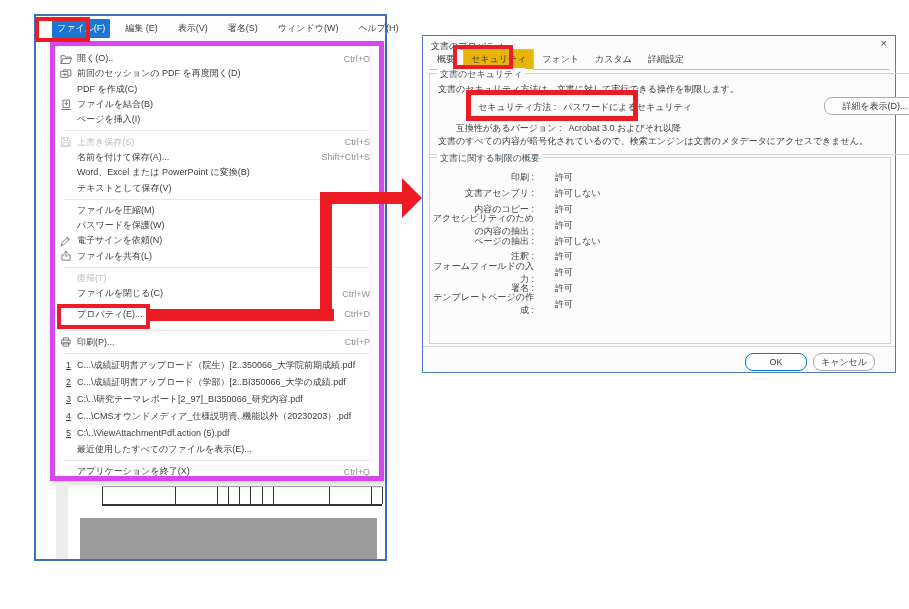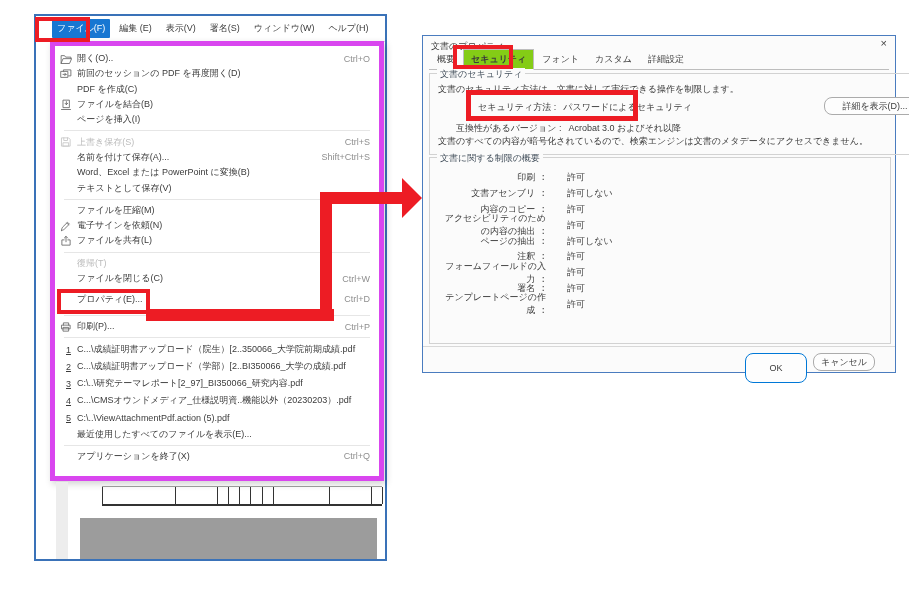--- a/index.html
+++ b/index.html
@@ -10,21 +10,21 @@
   }
 
   
   #left-panel{
     position:absolute;left:34px;top:14px;width:353px;height:547px;
     border:2px solid var(--frame,#3a72b8);background:#fff;box-sizing:border-box;
   }
   .menubar{
     position:absolute;left:0;top:0;right:0;height:25px;background:#fff;
     border-bottom:1px solid #e3e3e3;display:flex;align-items:center;
-    padding-left:16px;gap:4px;font-size:9px;color:#3b3b3b;white-space:nowrap;
+    padding-left:16px;gap:10px;font-size:9px;color:#3b3b3b;white-space:nowrap;
   }
   .mb-item{padding:3px 5px;border-radius:1px;}
   .mb-item.sel{background:var(--selblue,#1877d2);color:#fff;}
 
   #menu-dropdown{
     position:absolute;left:14px;top:25px;width:334px;height:440px;background:#fff;
     border:5px solid #d946ef;box-shadow:2px 3px 7px rgba(0,0,0,.18);
     box-sizing:border-box;padding-top:5px;font-size:9px;color:#3b3b3b;
   }
   .m-row{position:relative;height:15.3px;display:flex;align-items:center;padding:0 9px 0 3px;white-space:nowrap;}
@@ -60,38 +60,38 @@
   #dialog{
     position:absolute;left:422px;top:35px;width:474px;height:338px;
     border:1px solid #4a7cbf;background:#fbfbfb;box-sizing:border-box;
     font-size:9px;color:#3b3b3b;
   }
   .dlg-title{position:absolute;left:8px;top:4px;}
   .dlg-close{position:absolute;right:8px;top:2px;font-size:11px;color:#444;line-height:1;}
   .tabbar{position:absolute;left:6px;top:13px;right:6px;height:20px;border-bottom:1px solid #bdbdbd;
     display:flex;align-items:flex-end;}
   .tab{padding:3px 7px;border:1px solid transparent;margin-bottom:-1px;}
-  .tab.sel{background:#84cc16;border-color:#bdbdbd;border-bottom-color:#fcfcfc;font-weight:bold;}
+  .tab.sel{background:#eab308;border-color:#bdbdbd;border-bottom-color:#fcfcfc;}
   .groupbox{position:absolute;border:1px solid #d2d2d2;background:transparent;}
   .legend{position:absolute;top:-6px;left:7px;background:#fbfbfb;padding:0 3px;color:#44505c;}
   #grp-security{left:6px;top:37px;width:460px;height:80px;padding-left:43px;}
   .sec-desc{position:absolute;left:8px;top:9px;}
   .method-row{position:absolute;left:48px;top:27px;display:flex;gap:7px;}
   .btn{display:flex;align-items:center;justify-content:center;background:#fdfdfd;
     border:1px solid #ababab;border-radius:8px;box-sizing:border-box;}
   #details-btn{position:absolute;right:7px;top:23px;width:102px;height:18px;}
   .compat-row{position:absolute;left:26px;top:48px;display:flex;gap:7px;}
   .sec-note{position:absolute;left:8px;top:61px;width:452px;line-height:1.5;}
   #grp-restrictions{left:6px;top:121px;width:460px;height:185px;}
-  .perm-rows{position:absolute;left:12px;right:0;top:12px;font-family:Liberation Mono, monospace;}
+  .perm-rows{position:absolute;left:0;right:0;top:12px;}
   .perm-row{display:flex;height:15.8px;align-items:center;}
   .perm-label{width:104px;text-align:right;flex:0 0 104px;}
   .perm-value{margin-left:21px;}
   .footer-line{position:absolute;left:0;right:0;top:310px;border-top:1px solid #d8d8d8;}
-  #ok-btn{position:absolute;left:322px;top:317px;width:62px;height:30px;border:1px solid var(--okblue,#0078d7);}
+  #ok-btn{position:absolute;left:322px;top:317px;width:62px;height:18px;border:1px solid var(--okblue,#0078d7);}
   #cancel-btn{position:absolute;left:390px;top:317px;width:62px;height:18px;}
 
   
   .red-box{position:absolute;border:4px solid var(--red,#ed1c24);box-sizing:border-box;pointer-events:none;}
   #ann-file{left:35px;top:17px;width:55px;height:25px;}
   #ann-tab{left:453px;top:45px;width:60px;height:24px;}
   #ann-method{left:466px;top:90px;width:172px;height:31px;border-width:5px;}
   .red-seg{position:absolute;background:var(--red,#ed1c24);pointer-events:none;}
   #arrow-seg-a{left:146px;top:309px;width:188px;height:12px;}
   #arrow-seg-v{left:320px;top:192px;width:12px;height:129px;}
@@ -184,20 +184,25 @@
         <span class="lbl">テキストとして保存(V)</span>
         <span class="sc"></span>
       </div>
       <div class="m-sep"></div>
       <div class="m-row">
         <span class="ic"></span>
         <span class="lbl">ファイルを圧縮(M)</span>
         <span class="sc"></span>
       </div>
       <div class="m-row">
+        <span class="ic"></span>
+        <span class="lbl">パスワードを保護(W)</span>
+        <span class="sc"></span>
+      </div>
+      <div class="m-row">
         <span class="ic">
           <svg viewBox="0 0 16 16" fill="none" stroke="currentColor" stroke-width="1.2" stroke-linejoin="round" stroke-linecap="round">
             <path d="M2 14c1.8-.4 2.9-.9 3.9-1.9l6.6-6.6-2.5-2.5-6.6 6.6C2.4 10.6 2.3 12.3 2 14z"></path>
             <path d="M9 4l2.5 2.5"></path>
           </svg>
         </span>
         <span class="lbl">電子サインを依頼(N)</span>
         <span class="sc"></span>
       </div>
       <div class="m-row">

